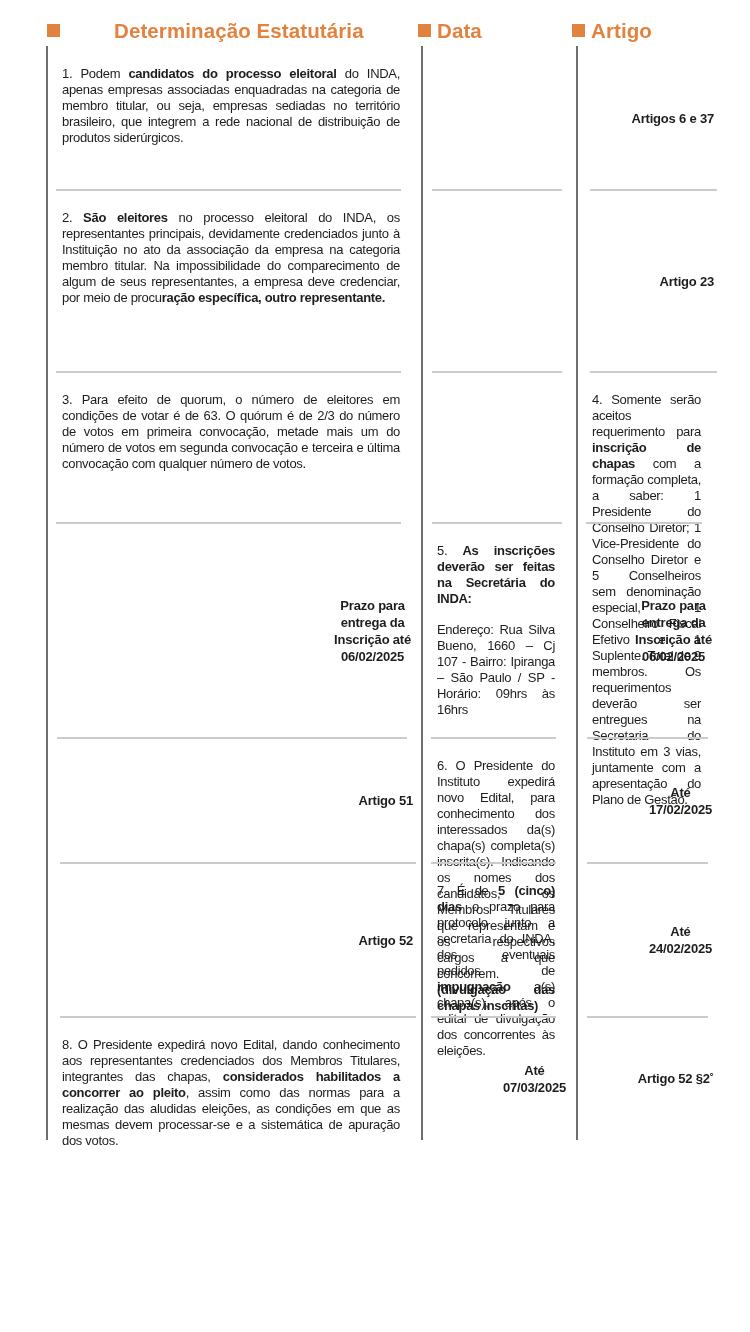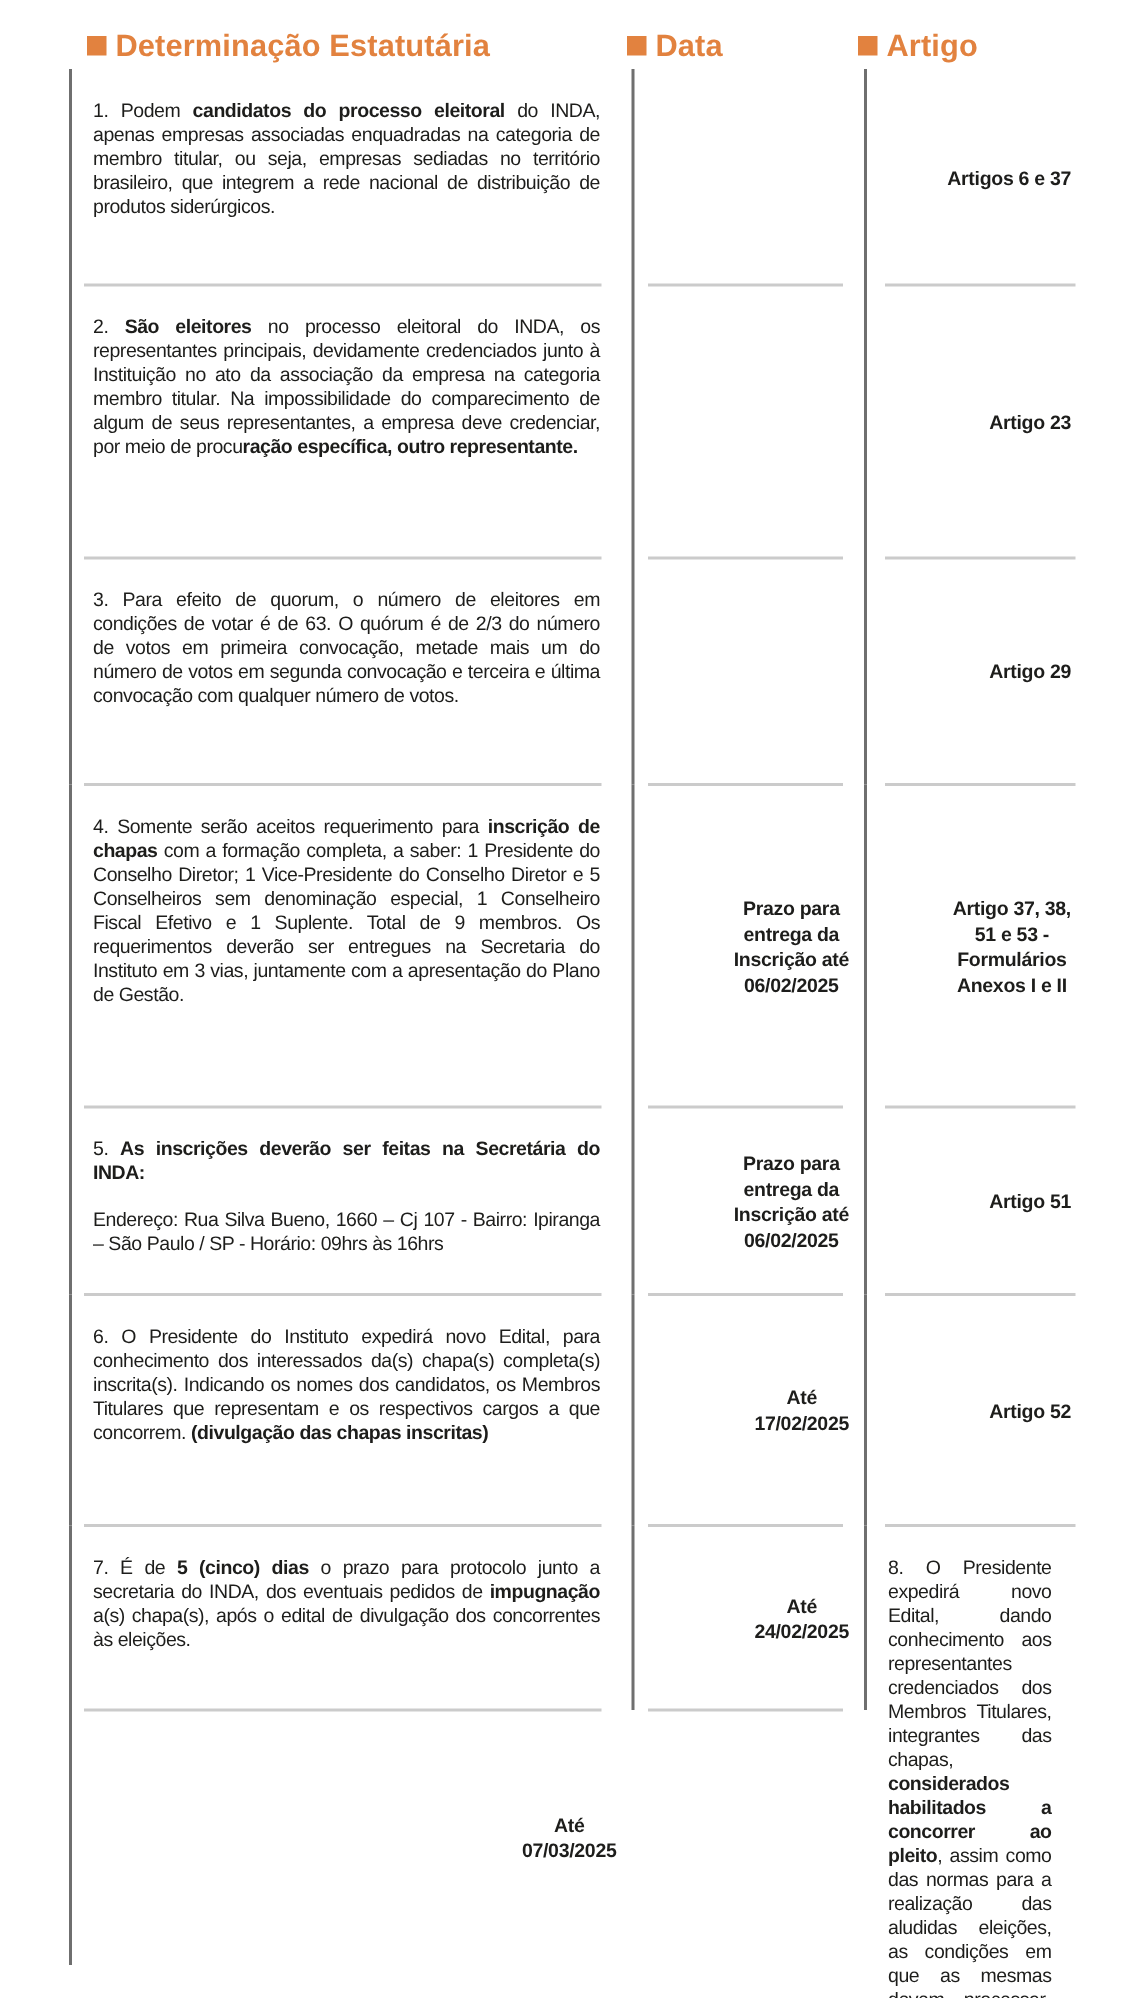--- a/index.html
+++ b/index.html
@@ -4,21 +4,21 @@
 <style>
   :root { --accent:#E2823F; --vline:#6F6F6F; --hline:#CBCBCB; --ink:#1D1D1B; }
   * { box-sizing:border-box; margin:0; padding:0; }
   html,body { width:750px; height:1332px; background:#ffffff; }
   body { position:relative; font-family:"Liberation Sans", sans-serif; color:var(--ink); overflow:hidden; }
 
   
   .header-item { position:absolute; top:20px; display:flex; align-items:flex-start; }
   .header-item .sq { width:13px; height:13px; background:var(--accent); margin-top:4px; flex:0 0 auto; }
   .header-item .hlabel { font-size:20.5px; font-weight:700; color:var(--accent); line-height:22px; margin-left:6px; letter-spacing:0.1px; }
-  #hdr-col1 { left:58px; }
+  #hdr-col1 { left:47px;gap:48px; }
   #hdr-col2 { left:418px; }
   #hdr-col3 { left:572px; }
 
   
   #table-grid {
     position:absolute; left:46px; top:46px;
     display:grid;
     grid-template-columns:375px 155px 146px;
     grid-template-rows:144px 182px 151px 215px 125px 154px 123px 170px;
   }
@@ -77,38 +77,29 @@
   <div class="cell artigo">
     <div class="cell-text">Artigo 23</div>
   </div>
 
   <div class="cell det">
       <p><span>3. Para efeito de quorum, o número de eleitores em condições de votar é de 63. O quórum é de 2/3 do número de votos em primeira convocação, metade mais um do número de votos em segunda convocação e terceira e última convocação com qualquer número de votos.</span></p>
     </div>
   <div class="cell data">
     <div class="cell-text"></div>
   </div>
-  <div class="cell artigo">
-    <div class="cell-text">Artigo 29</div>
-  </div>
 
   <div class="cell det">
       <p><span>4. Somente serão aceitos requerimento para </span><span class="b">inscrição de chapas</span><span> com a formação completa, a saber: 1 Presidente do Conselho Diretor; 1 Vice-Presidente do Conselho Diretor e 5 Conselheiros sem denominação especial, 1 Conselheiro Fiscal Efetivo e 1 Suplente. Total de 9 membros. Os requerimentos deverão ser entregues na Secretaria do Instituto em 3 vias, juntamente com a apresentação do Plano de Gestão.</span></p>
     </div>
   <div class="cell data">
     <div class="cell-text">Prazo para
 entrega da
 Inscrição até
 06/02/2025</div>
-  </div>
-  <div class="cell artigo">
-    <div class="cell-text">Artigo 37, 38,
-51 e 53 -
-Formulários
-Anexos I e II</div>
   </div>
 
   <div class="cell det">
       <p><span>5. </span><span class="b">As inscrições deverão ser feitas na Secretária do INDA:</span></p>
       <p><span>Endereço: Rua Silva Bueno, 1660 – Cj 107 - Bairro: Ipiranga – São Paulo / SP - Horário: 09hrs às 16hrs</span></p>
     </div>
   <div class="cell data">
     <div class="cell-text">Prazo para
 entrega da
 Inscrição até
@@ -137,13 +128,16 @@
 24/02/2025</div>
   </div>
 
   <div class="cell det last">
       <p><span>8. O Presidente expedirá novo Edital, dando conhecimento aos representantes credenciados dos Membros Titulares, integrantes das chapas, </span><span class="b">considerados habilitados a concorrer ao pleito</span><span>, assim como das normas para a realização das aludidas eleições, as condições em que as mesmas devem processar-se e a sistemática de apuração dos votos.</span></p>
     </div>
   <div class="cell data last">
     <div class="cell-text">Até
 07/03/2025</div>
   </div>
+  <div class="cell artigo last">
+    <div class="cell-text">Artigo 52 §2˚</div>
+  </div>
 </div>
 
 </body></html>

